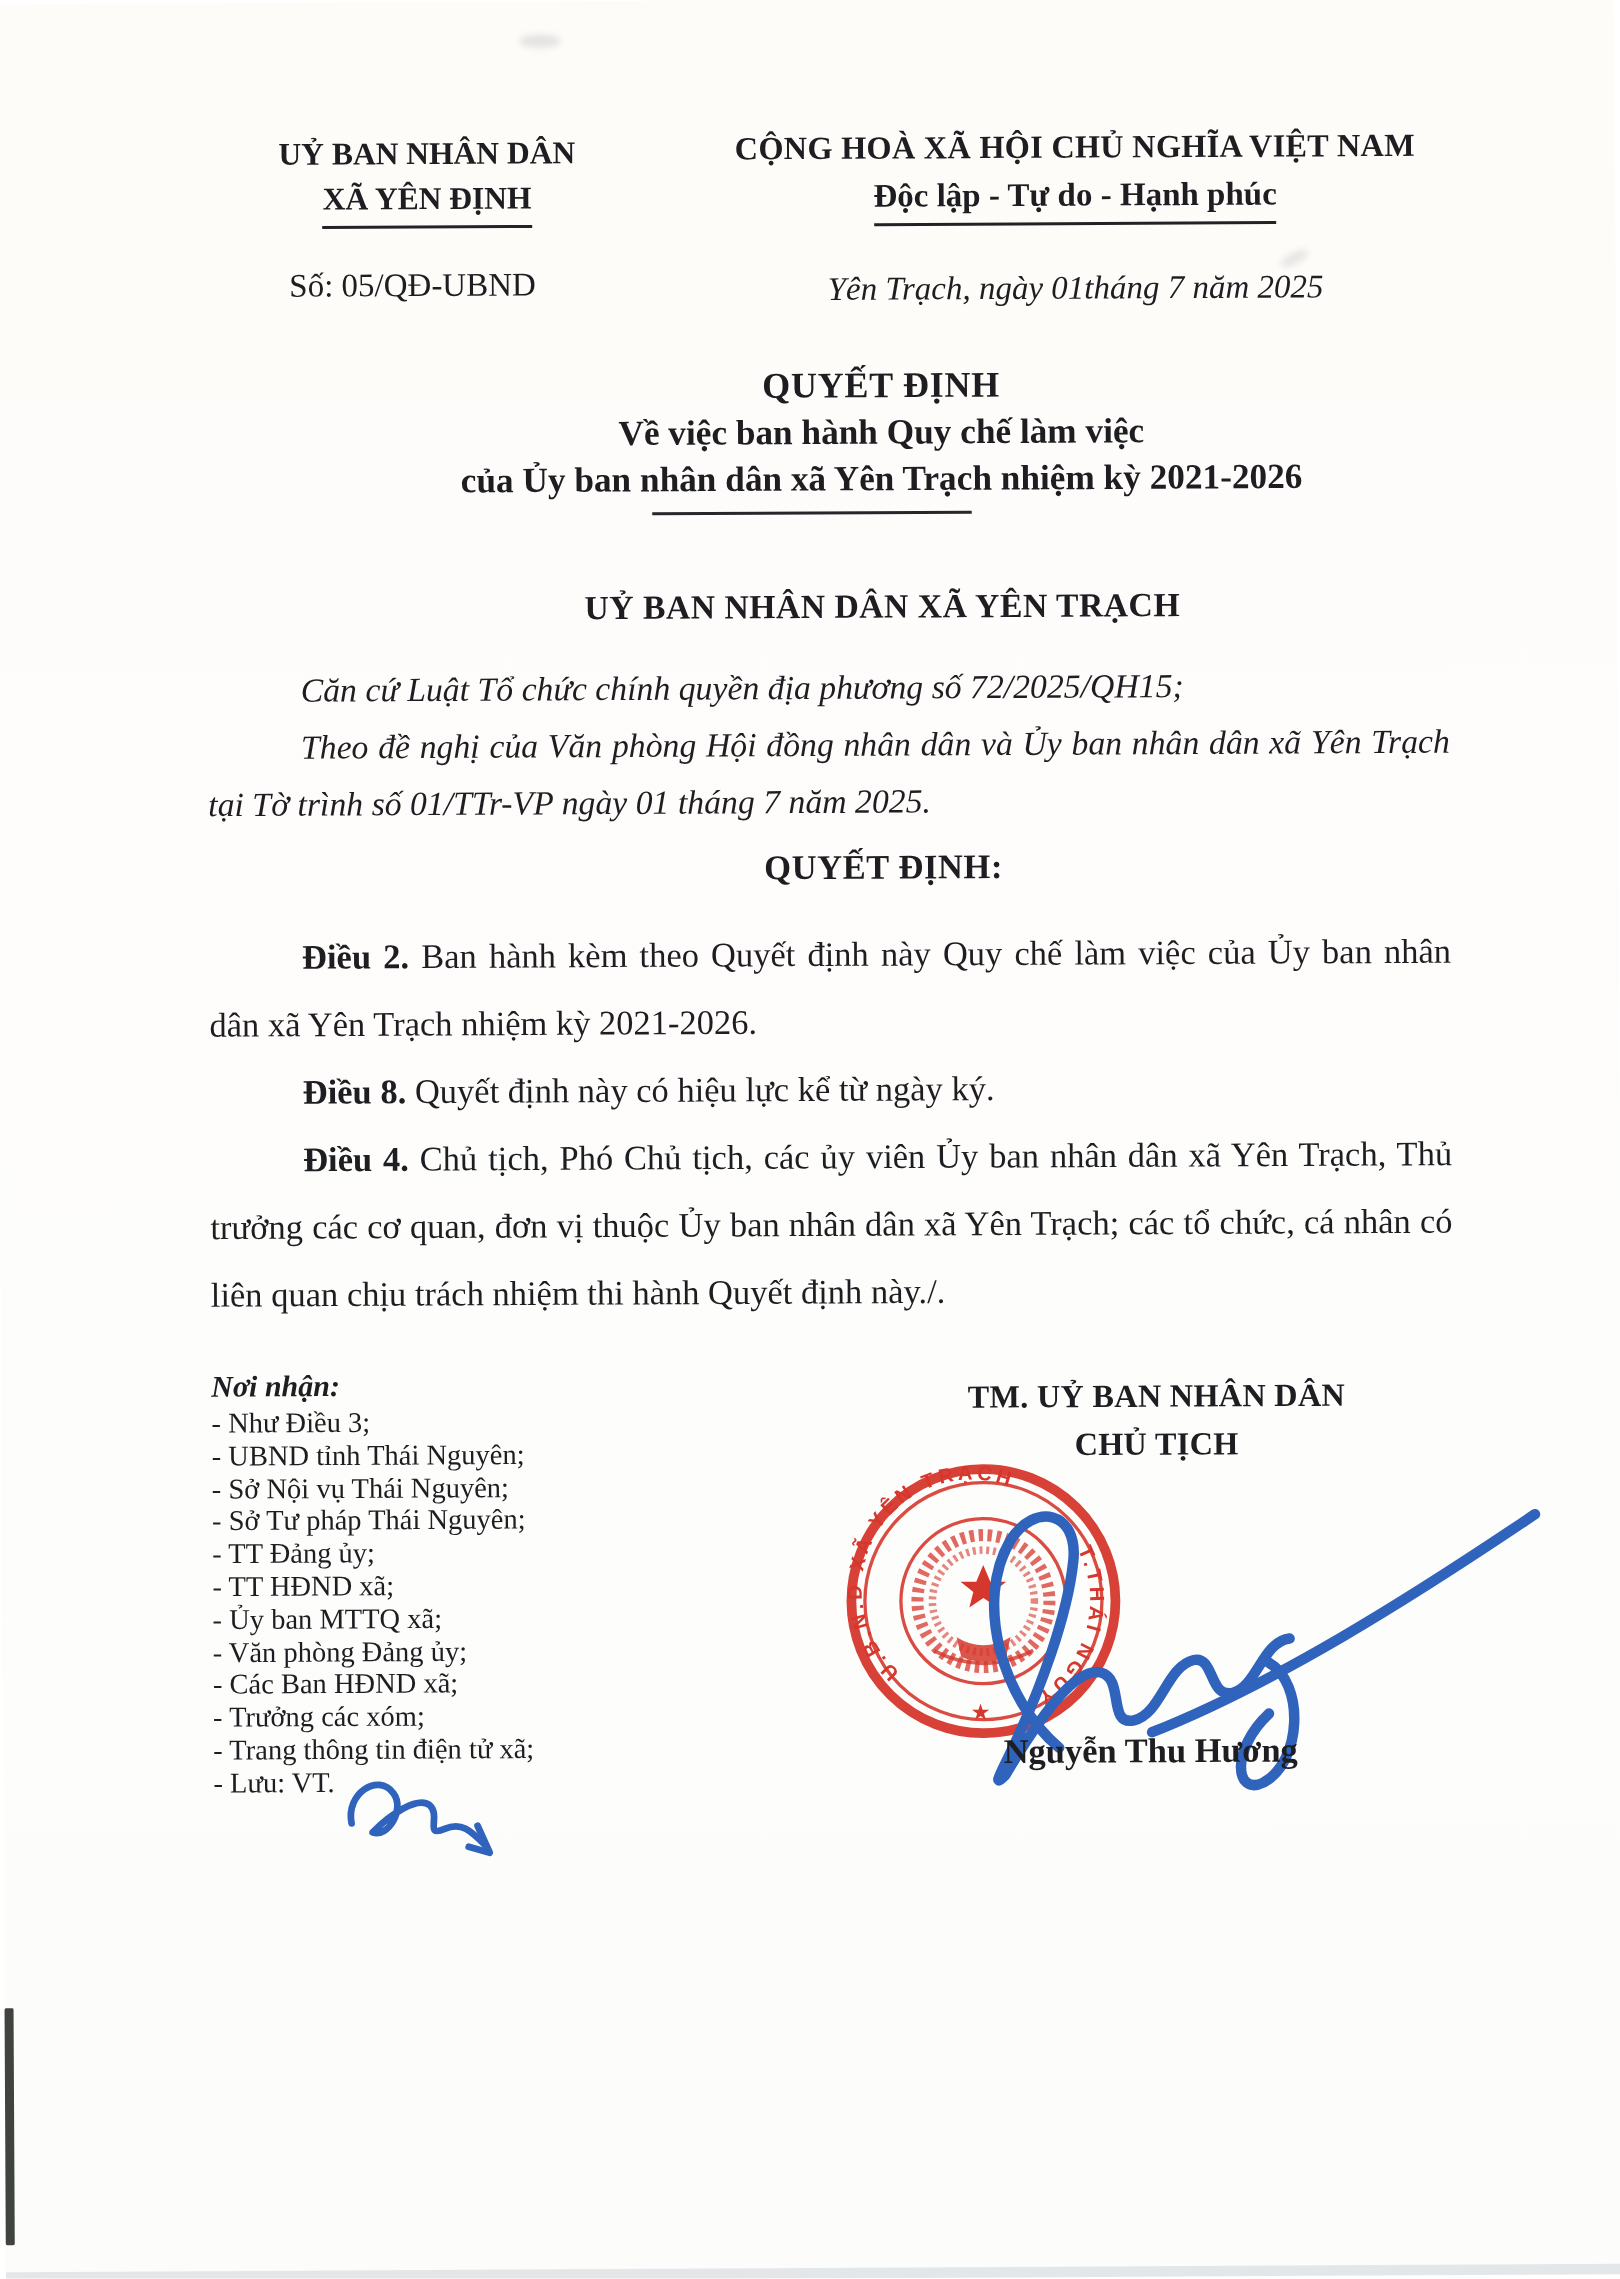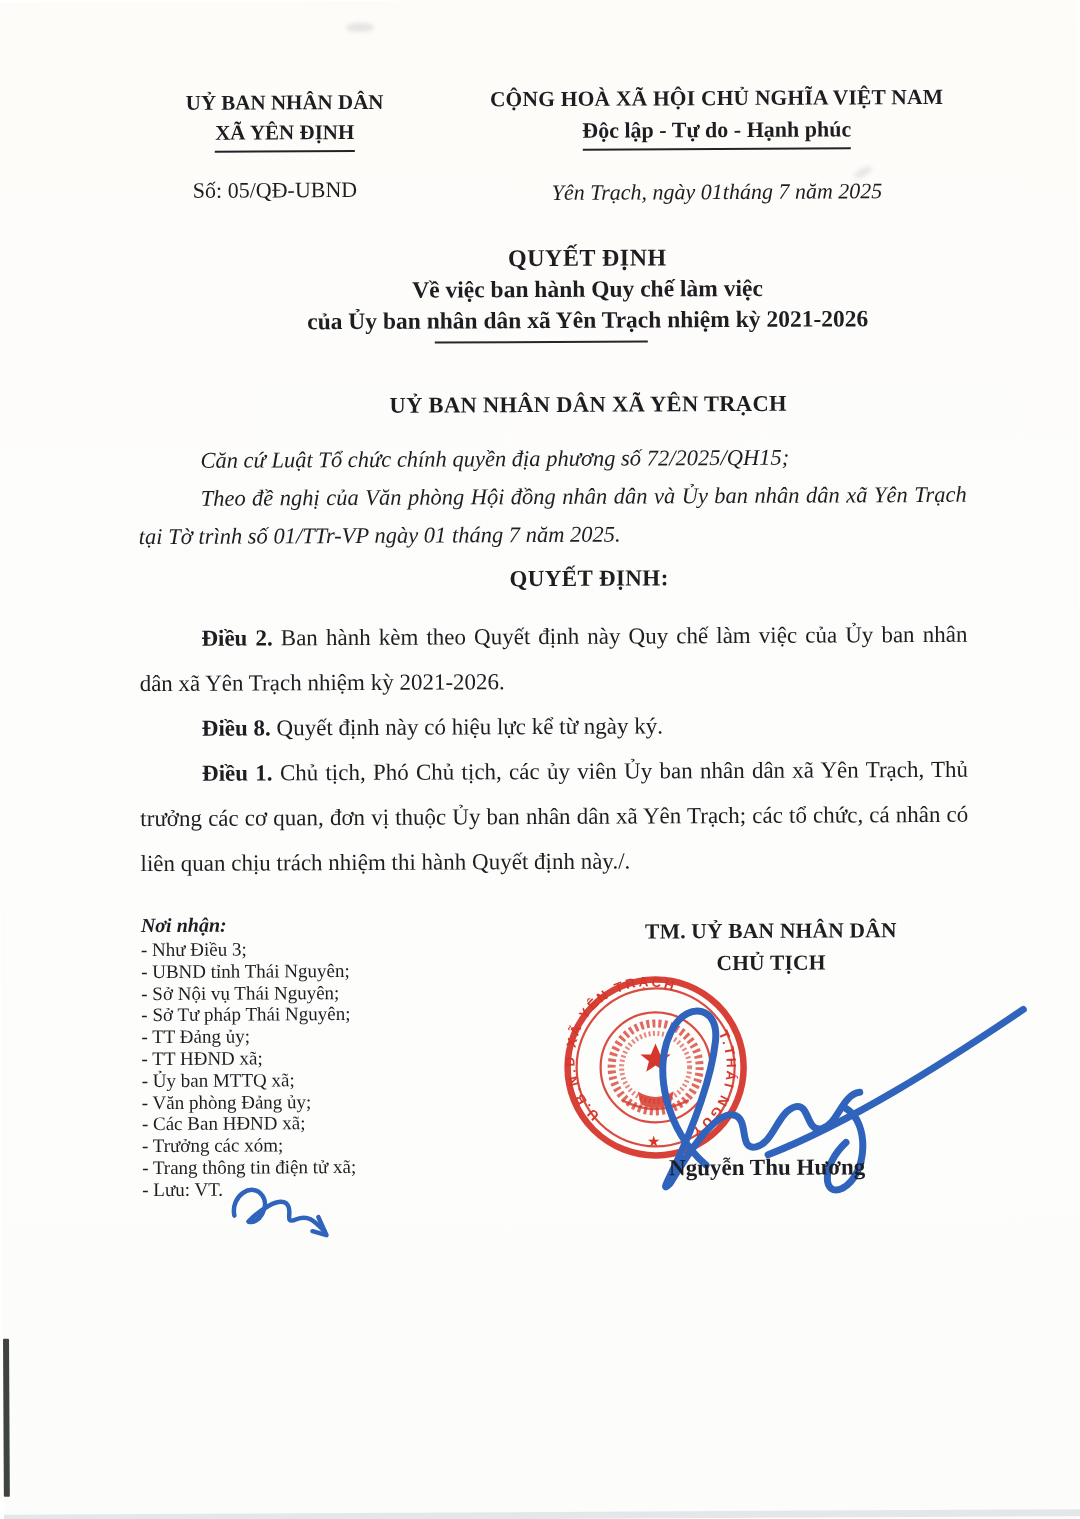--- a/index.html
+++ b/index.html
@@ -89,21 +89,21 @@
   <div class="abs preamble">
     <p>Căn cứ Luật Tổ chức chính quyền địa phương số 72/2025/QH15;</p>
     <p>Theo đề nghị của Văn phòng Hội đồng nhân dân và Ủy ban nhân dân xã Yên Trạch tại Tờ trình số 01/TTr-VP ngày 01 tháng 7 năm 2025.</p>
   </div>
 
   <div class="abs decree-heading ctr">QUYẾT ĐỊNH:</div>
 
   <div class="abs articles">
     <p><b>Điều 2.</b><span> Ban hành kèm theo Quyết định này Quy chế làm việc của Ủy ban nhân dân xã Yên Trạch nhiệm kỳ 2021-2026.</span></p>
     <p><b>Điều 8.</b><span> Quyết định này có hiệu lực kể từ ngày ký.</span></p>
-    <p><b>Điều 1.</b><span> Chủ tịch, Phó Chủ tịch, các ủy viên Ủy ban nhân dân xã Yên Trạch, Thủ trưởng các cơ quan, đơn vị thuộc Ủy ban nhân dân xã Yên Trạch; các tổ chức, cá nhân có liên quan chịu trách nhiệm thi hành Quyết định này./.</span></p>
+    <p><b>Điều 4.</b><span> Chủ tịch, Phó Chủ tịch, các ủy viên Ủy ban nhân dân xã Yên Trạch, Thủ trưởng các cơ quan, đơn vị thuộc Ủy ban nhân dân xã Yên Trạch; các tổ chức, cá nhân có liên quan chịu trách nhiệm thi hành Quyết định này./.</span></p>
   </div>
 
   <div class="abs recipients">
     <div class="rh">Nơi nhận:</div>
     <div class="ri">- Như Điều 3;</div>
     <div class="ri">- UBND tỉnh Thái Nguyên;</div>
     <div class="ri">- Sở Nội vụ Thái Nguyên;</div>
     <div class="ri">- Sở Tư pháp Thái Nguyên;</div>
     <div class="ri">- TT Đảng ủy;</div>
     <div class="ri">- TT HĐND xã;</div>

